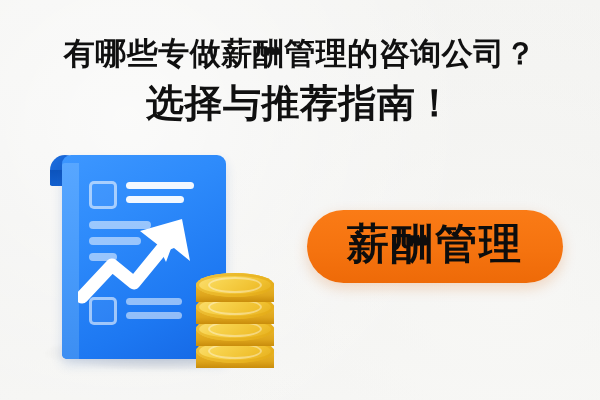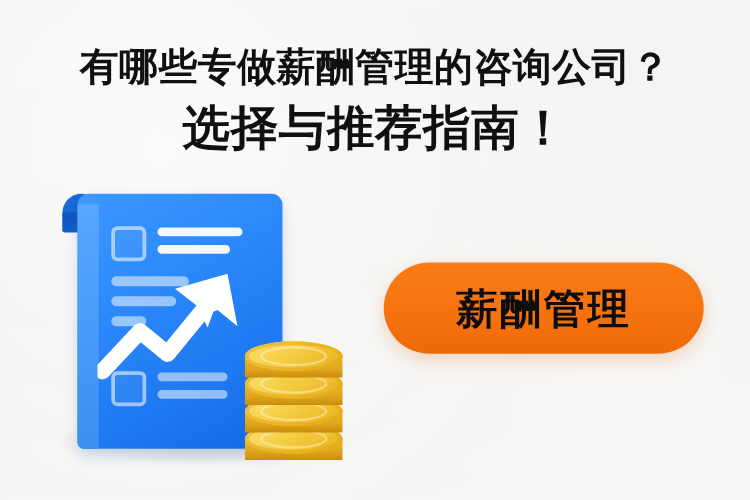--- a/index.html
+++ b/index.html
@@ -204,24 +204,25 @@
     height: 73px;
     border-radius: 37px;
     background: linear-gradient(180deg, #fa7b16 0%, #f5730f 55%, #ee6a08 100%);
     box-shadow: 0 5px 14px rgba(215,95,10,0.22);
     display: flex;
     align-items: center;
     justify-content: center;
   }
   .pill-label {
     color: #0d0d0d;
-    font-size: 33px;
+    font-size: 42px;
     font-weight: 700;
     letter-spacing: 2px;
     line-height: 1;
+    font-family: Liberation Mono, monospace;
     -webkit-font-smoothing: antialiased;
   }
 </style>
 </head>
 <body>
 
 <div id="poster">
 
   <div class="headline">
     <span class="line1">有哪些专做薪酬管理的咨询公司？</span>

